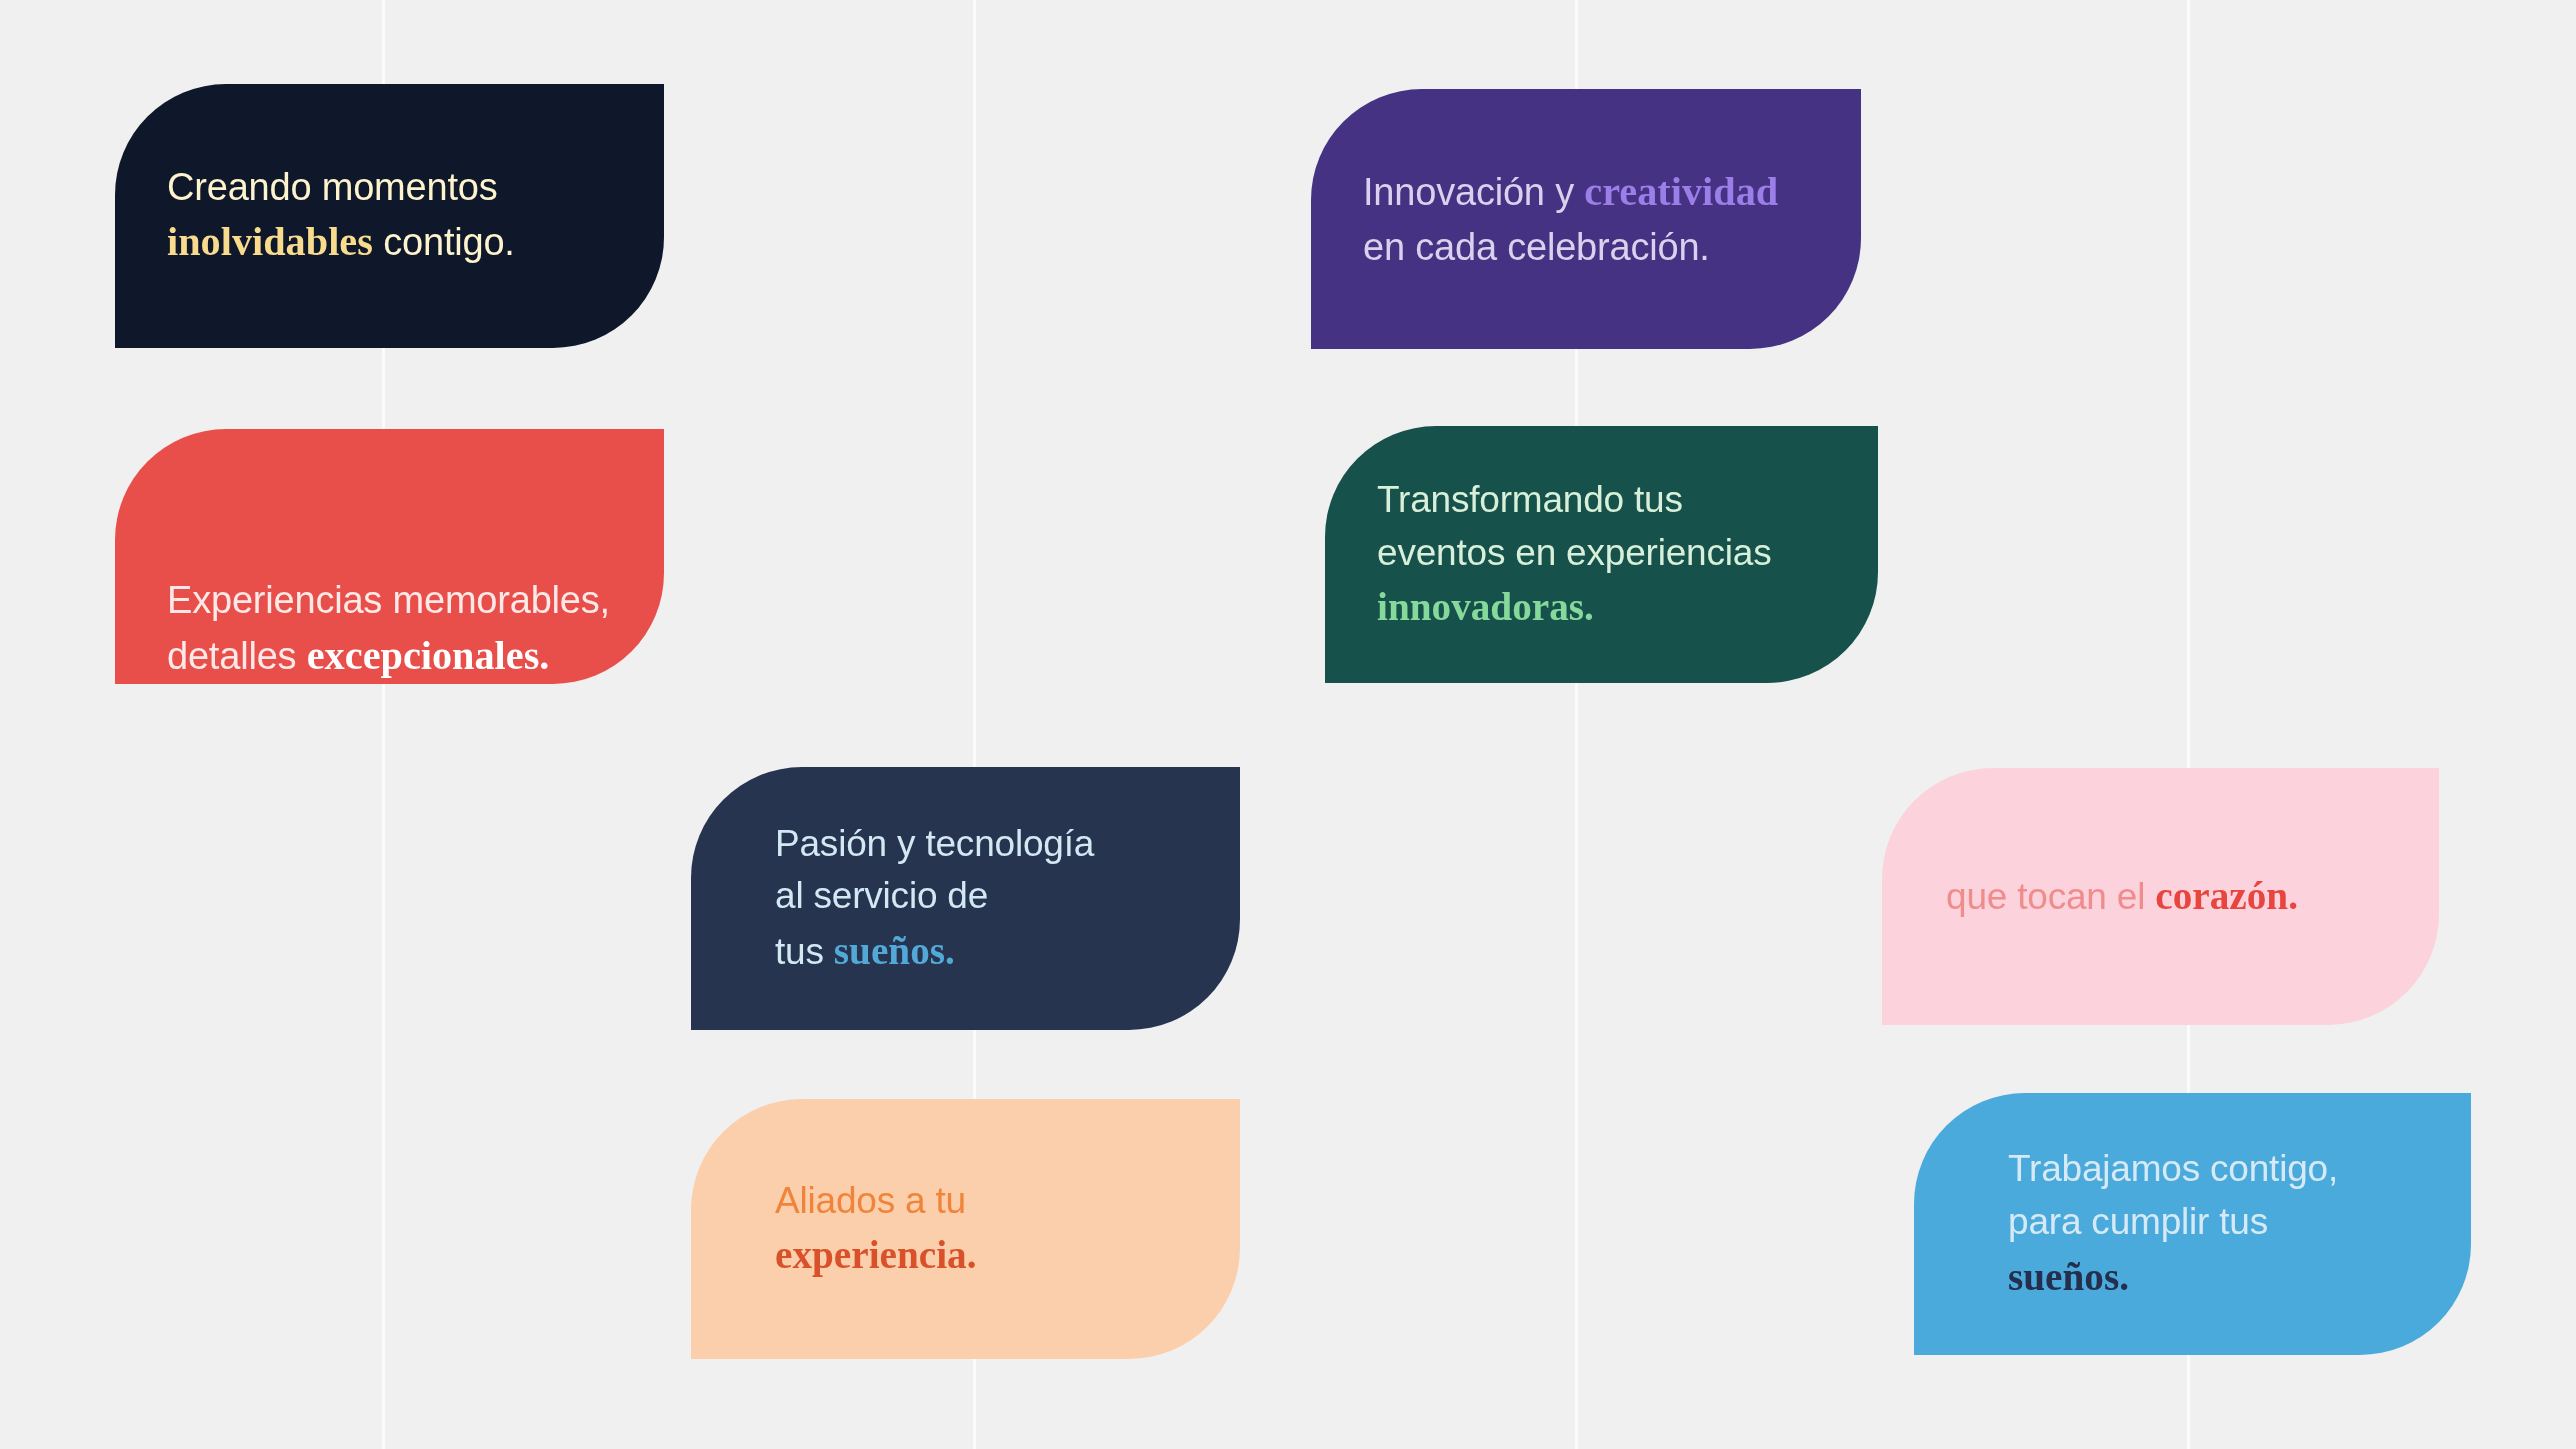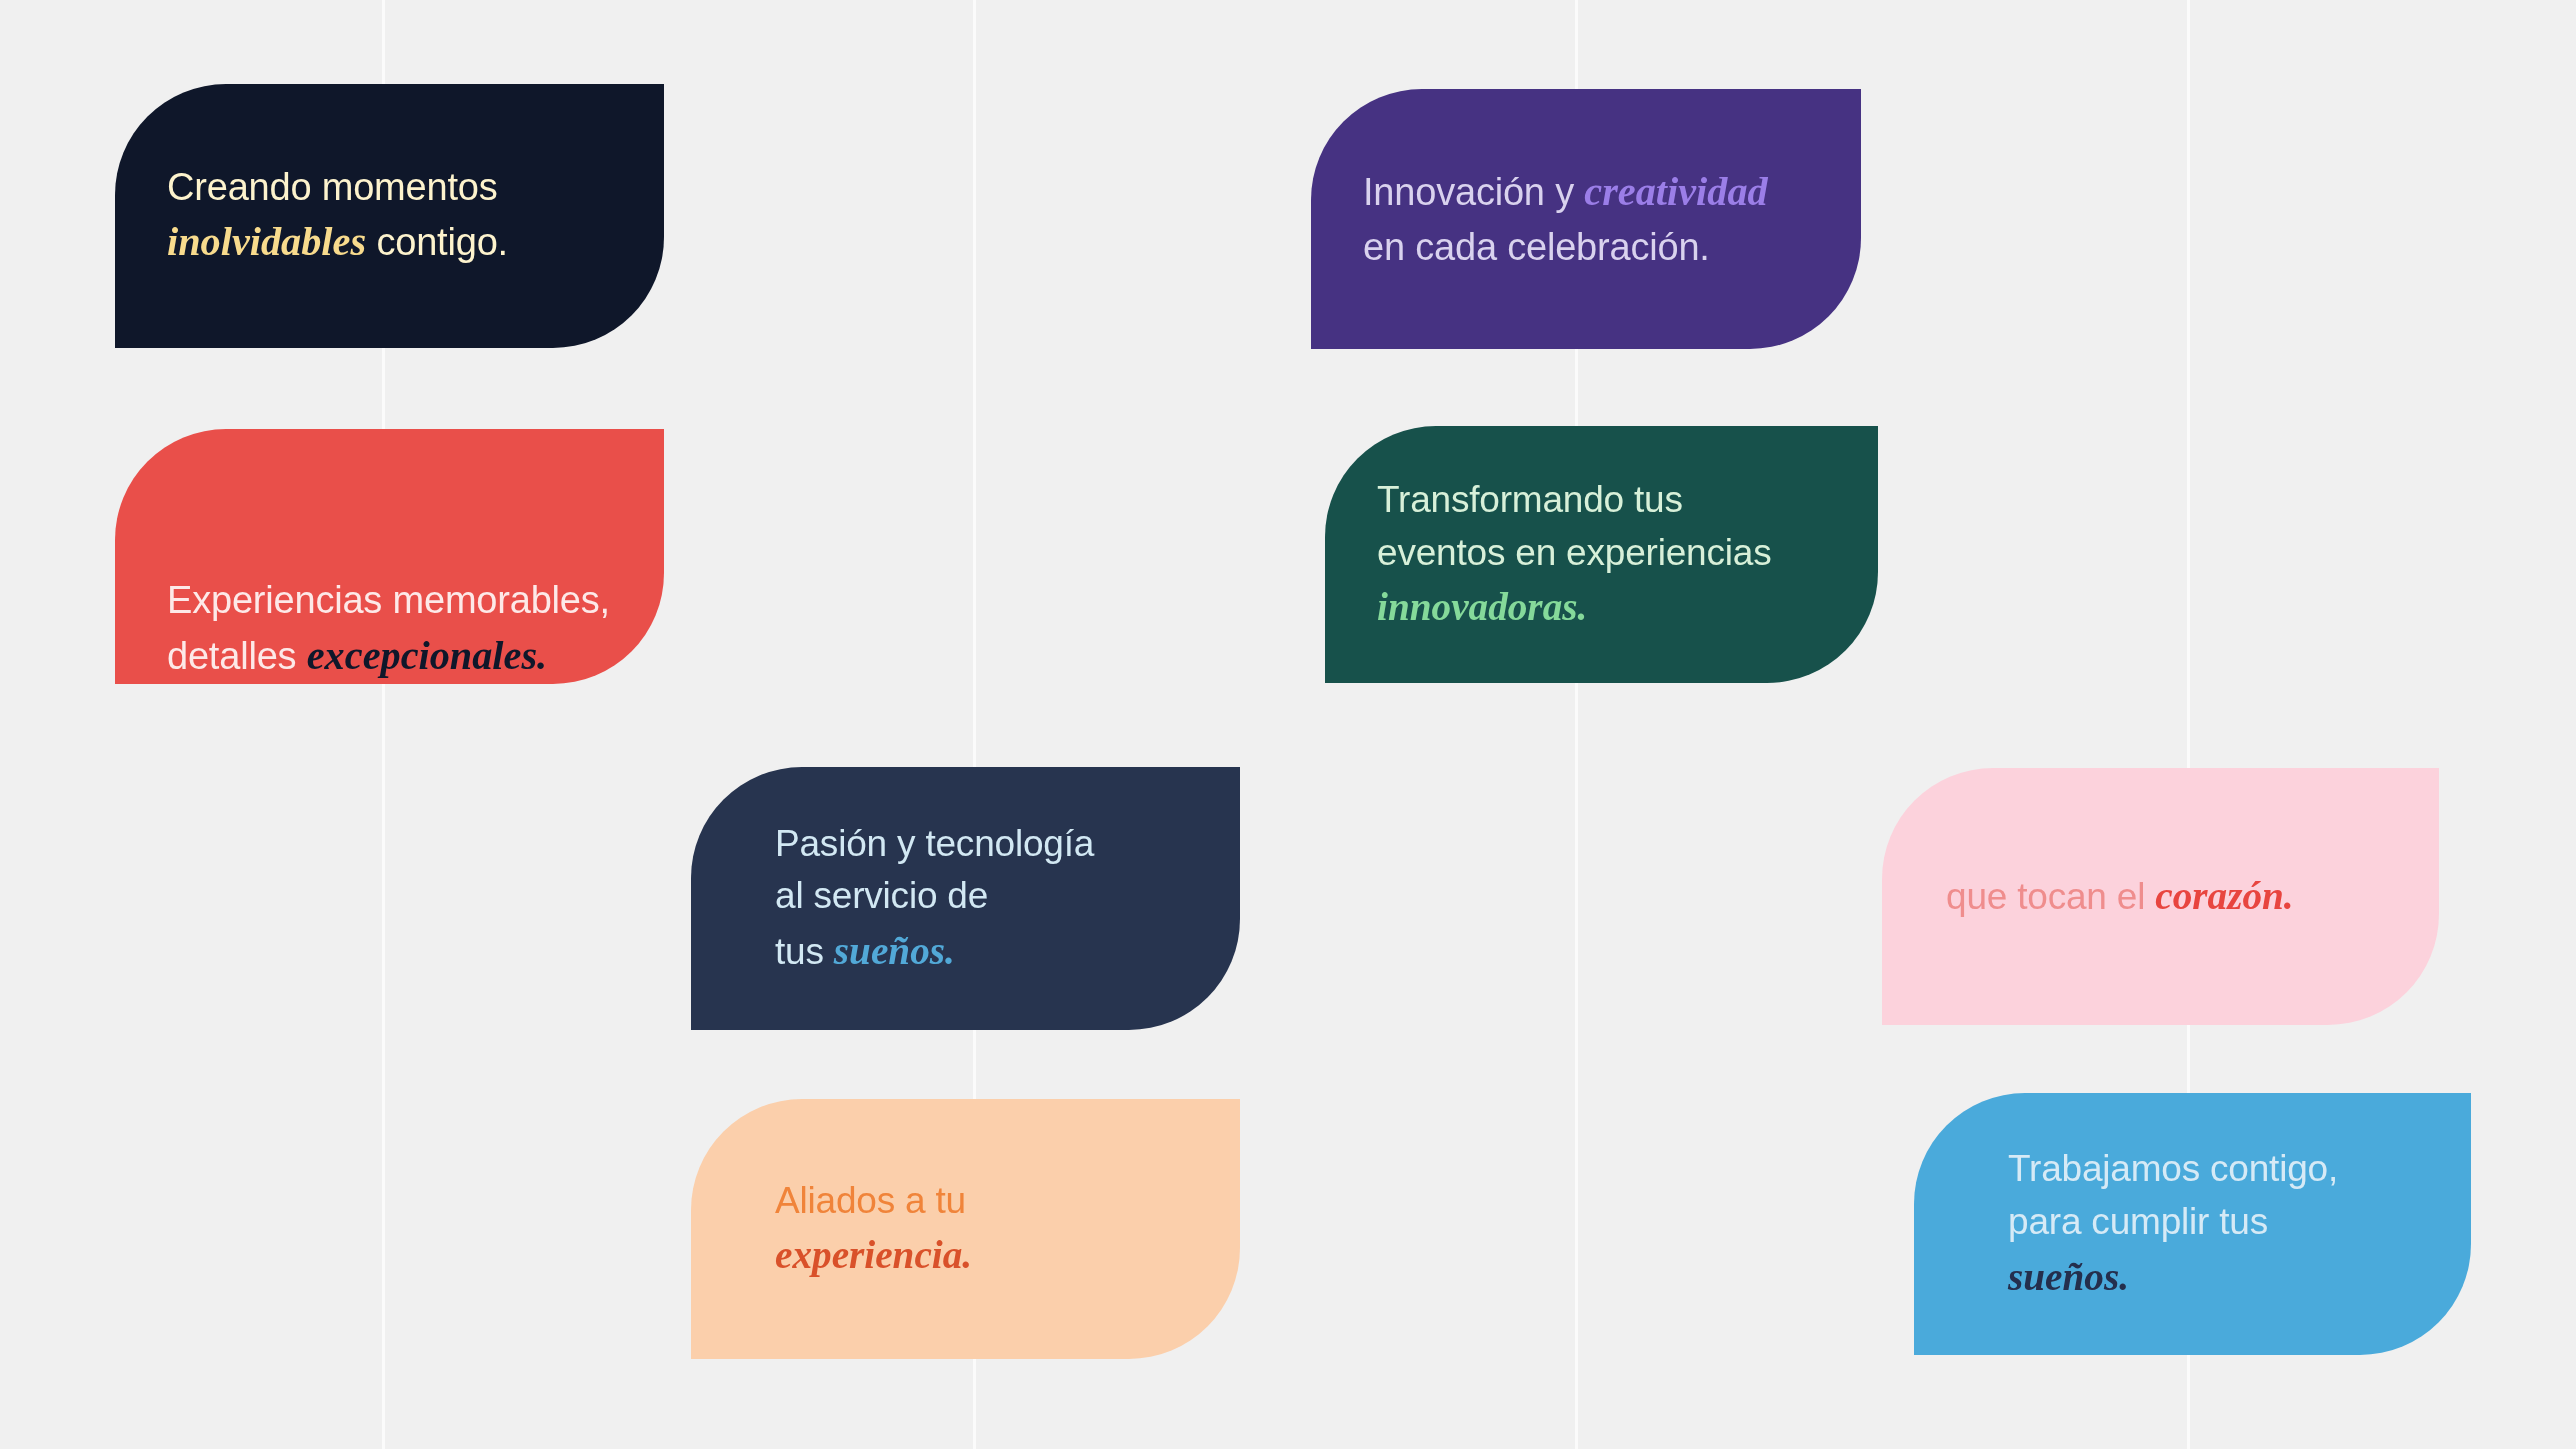--- a/index.html
+++ b/index.html
@@ -52,21 +52,20 @@
 
   .card-text {
     font-family: "Liberation Sans", sans-serif;
     font-weight: 400;
     letter-spacing: -0.2px;
     white-space: pre-wrap;
   }
 
   .em {
     font-family: "Liberation Serif", serif;
-    font-style: italic;
     font-weight: 700;
     letter-spacing: 0px;
   }
 
   
   #card-orange  { left:115px;  top:84px;  width:549px; height:264px; padding: 0 0 0 52px; }
   #card-red     { left:115px;  top:429px;  width:549px; height:255px; padding: 0 0 0 52px; justify-content: flex-end; }
   #card-purple  { left:1311px; top:89px;  width:550px; height:260px; padding: 0 0 0 52px; }
   #card-green   { left:1325px; top:426px;  width:553px; height:257px; padding: 0 0 0 52px; }
   #card-navy    { left:691px; top:767px; width:549px; height:263px; padding: 0 0 0 84px; }
@@ -101,21 +100,21 @@
   <div class="gridline" style="left: 382px; background: rgb(251, 251, 251);"></div>
   <div class="gridline" style="left: 973px; background: rgb(251, 251, 251);"></div>
   <div class="gridline" style="left: 1575px; background: rgb(251, 251, 251);"></div>
   <div class="gridline" style="left: 2187px; background: rgb(251, 251, 251);"></div>
 
   <div class="card" id="card-orange" style="background: #0f172a;">
     <div class="card-text" style="color: rgb(253, 243, 205);"><div><span>Creando momentos</span></div><div><span class="em" style="color: rgb(248, 219, 141);">inolvidables</span><span> contigo.</span></div></div>
   </div>
 
   <div class="card" id="card-red" style="background: rgb(233, 79, 74);">
-    <div class="card-text" style="color: rgb(253, 233, 232);"><div><span>Experiencias memorables,</span></div><div><span>detalles </span><span class="em" style="color: #0f172a;">excepcionales.</span></div></div>
+    <div class="card-text" style="color: rgb(253, 233, 232);"><div><span>Experiencias memorables,</span></div><div><span>detalles </span><span class="em" style="color: #ffffff;">excepcionales.</span></div></div>
   </div>
 
   <div class="card" id="card-purple" style="background: rgb(70, 50, 130);">
     <div class="card-text" style="color: rgb(217, 210, 238);"><div><span>Innovación y </span><span class="em" style="color: rgb(155, 126, 232);">creatividad</span></div><div><span>en cada celebración.</span></div></div>
   </div>
 
   <div class="card" id="card-green" style="background: rgb(23, 81, 75);">
     <div class="card-text" style="color: rgb(216, 240, 217);"><div><span>Transformando tus</span></div><div><span>eventos en experiencias</span></div><div><span class="em" style="color: rgb(133, 217, 154);">innovadoras.</span></div></div>
   </div>
 

